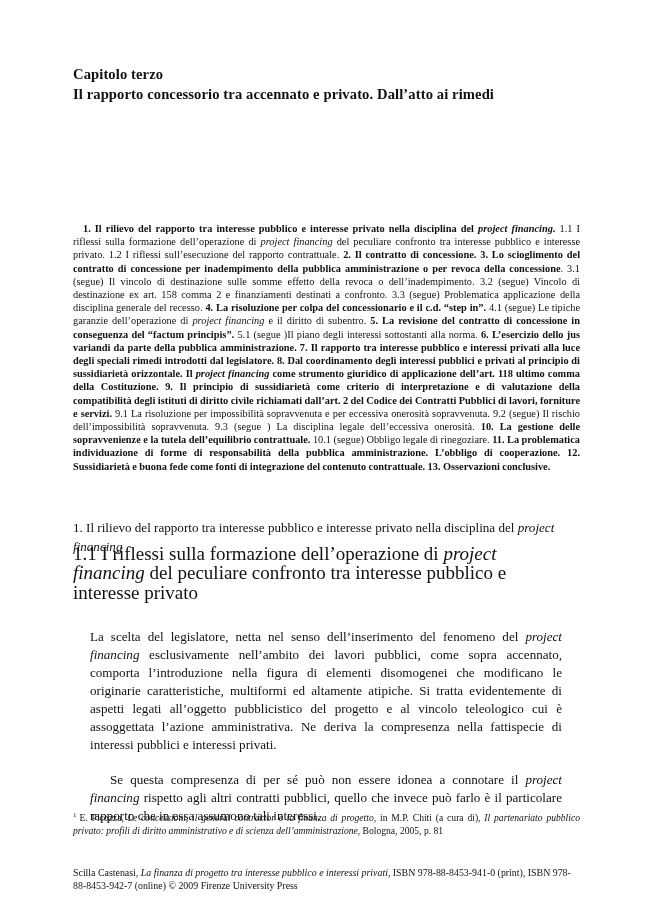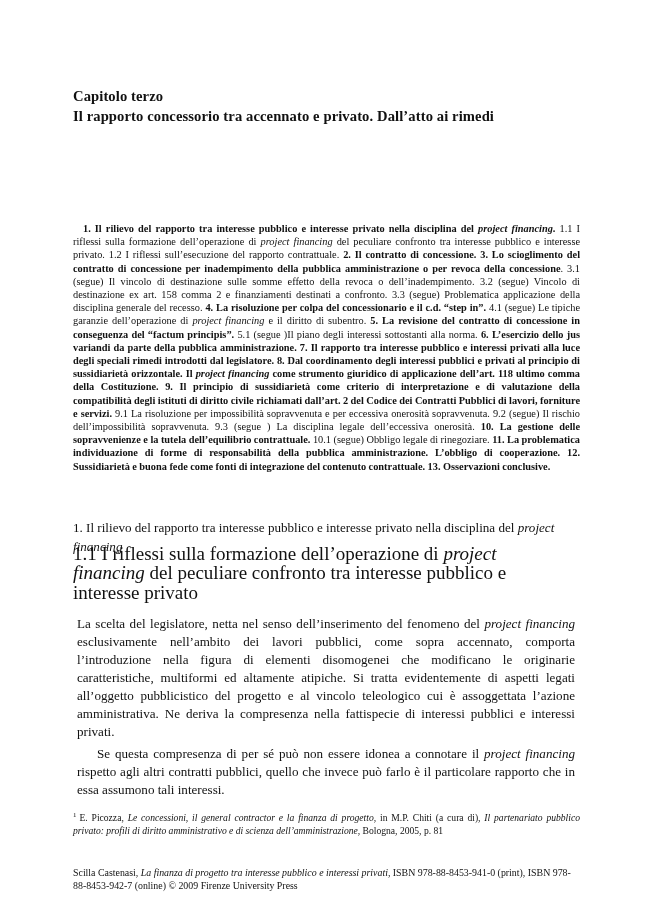--- a/index.html
+++ b/index.html
@@ -31,21 +31,20 @@
   
   .chapter-head {
     position: absolute;
     top: 64px;
     left: 0;
     width: 507px;
     font-weight: bold;
     font-size: 14.6px;
     line-height: 20px;
     letter-spacing: 0.1px;
-    margin-top: 22px;
   }
   .chapter-head .line { display: block; white-space: nowrap; }
 
   
   .abstract {
     position: absolute;
     top: 222px;
     left: 0;
     width: 507px;
     font-size: 10.35px;
@@ -82,21 +81,21 @@
   
   .body-text {
     position: absolute;
     top: 611px;
     left: 0;
     width: 506px;
     font-size: 13.1px;
     line-height: 18.05px;
     text-align: justify;
   }
-  .body-text p { margin: 4px; }
+  .body-text p { margin: 17px; }
   .body-text p.indent { text-indent: 20px; }
   .body-text i { font-style: italic; }
   .body-text sup {
     font-size: 0.66em;
     vertical-align: super;
     line-height: 0;
   }
 
   
   .footnote {

